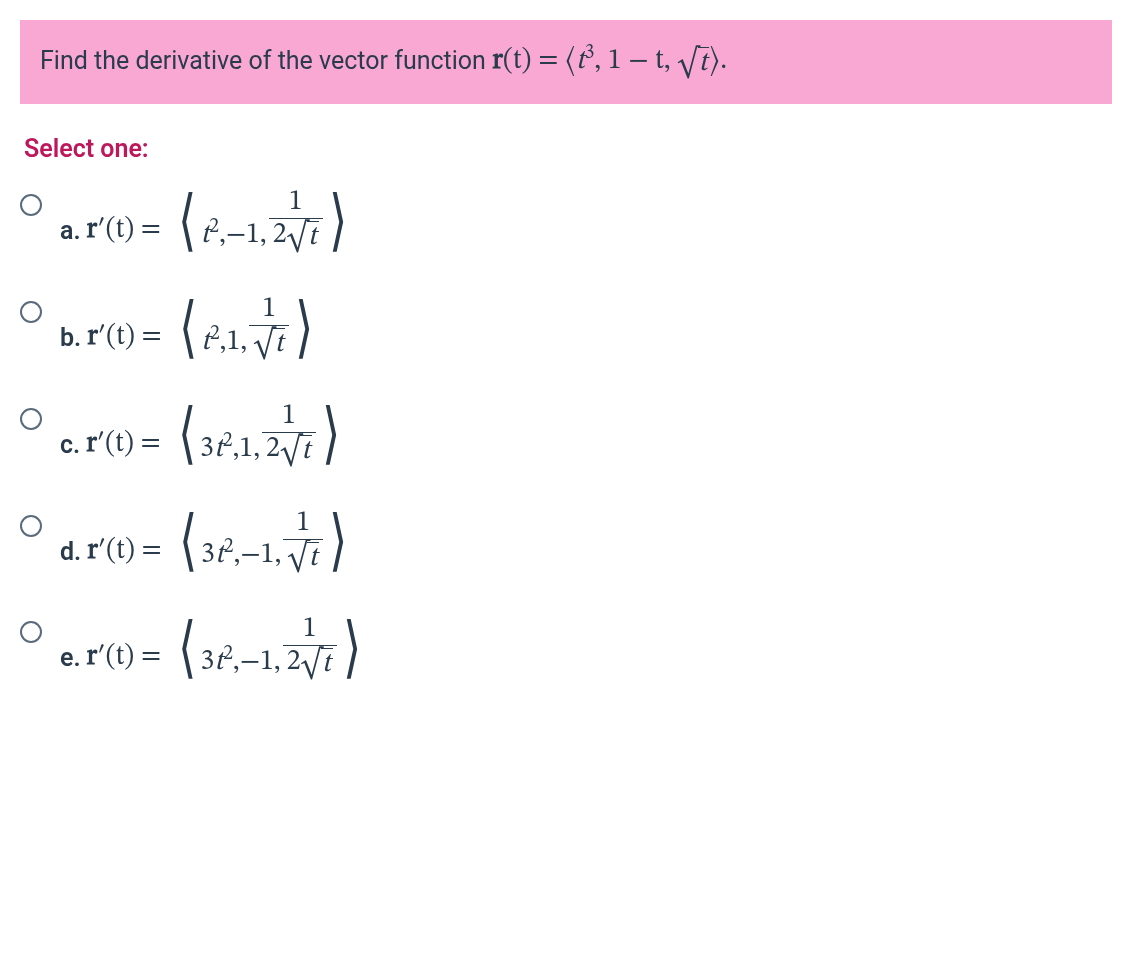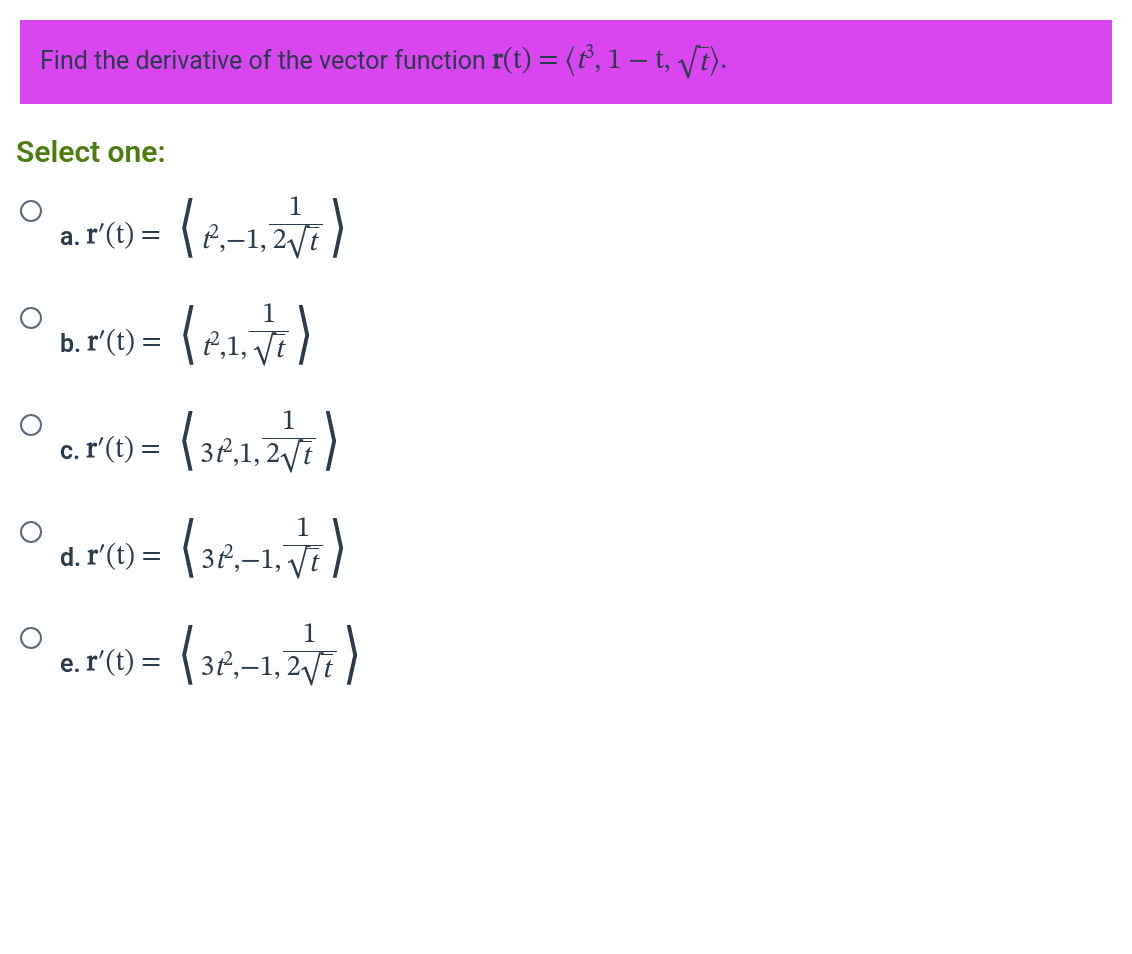--- a/index.html
+++ b/index.html
@@ -4,32 +4,32 @@
 <style>
   body {
     margin: 0;
     padding: 0;
     font-family: -apple-system, BlinkMacSystemFont, "Segoe UI", Roboto, Arial, sans-serif;
     background: #fff;
     color: #2a3b4c;
     width: 1132px;
   }
   .question-box {
-    background: #d946ef;
+    background: #f9a8d4;
     padding: 18px 20px;
     margin: 20px 20px 30px 20px;
     font-size: 25px;
     line-height: 1.5;
     color: #2a3b4c;
   }
   .prompt-line {
-    margin: 0 20px 25px 16px;
-    font-size: 30px;
+    margin: 0 20px 25px 24px;
+    font-size: 25px;
     font-weight: 600;
-    color: #4d7c0f;
+    color: #be185d;
   }
   .options {
     margin: 0 20px;
   }
   .option-row {
     display: flex;
     align-items: flex-start;
     margin-bottom: 42px;
   }
   .radio {

